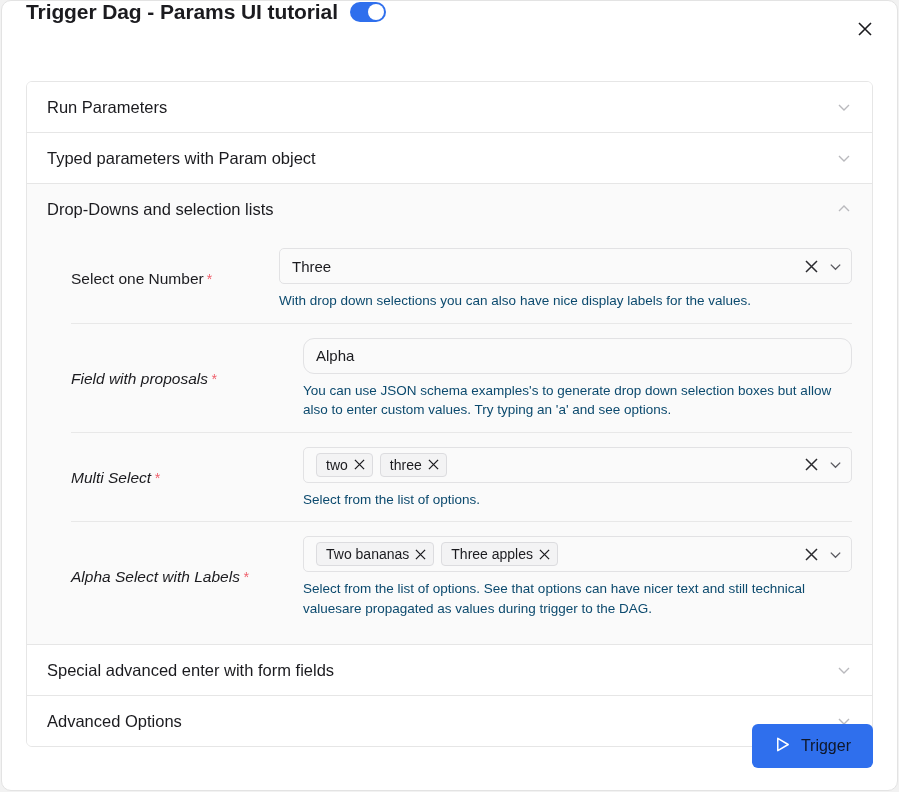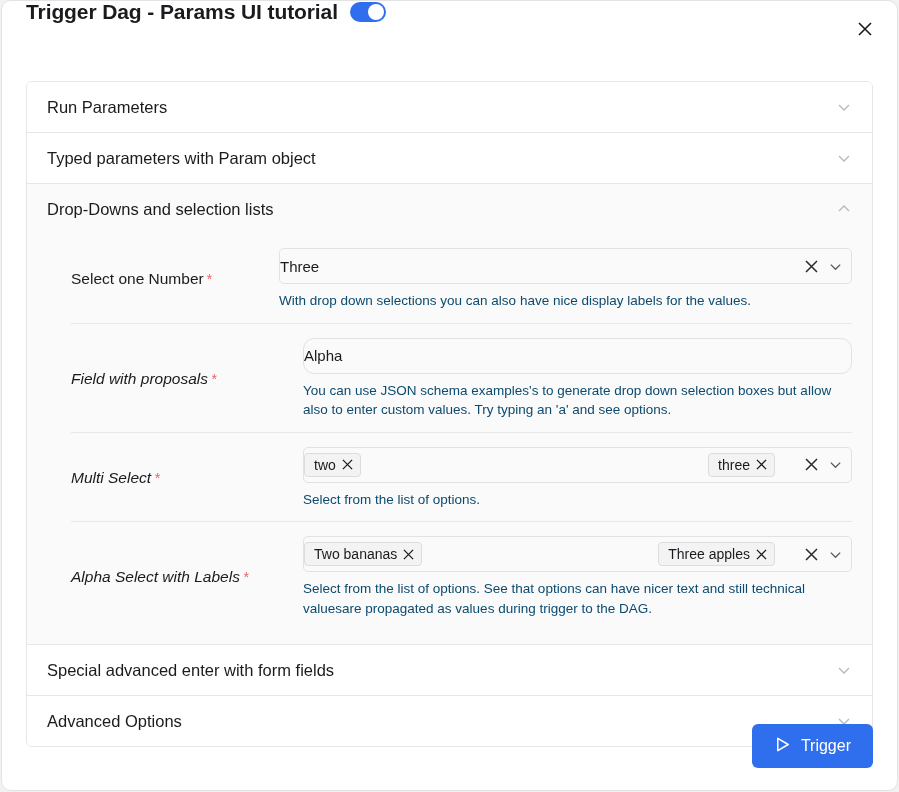--- a/index.html
+++ b/index.html
@@ -143,37 +143,36 @@
   }
   .field-control { flex: 1 1 auto; min-width: 0; }
 
   .input-box {
     background: #fafafa;
     border: 1px solid #e2e2e4;
     border-radius: 5px;
     min-height: 36px;
     display: flex;
     align-items: center;
-    padding: 0 8px 0 0;
-    gap: 24px;
+    padding: 0 8px 0 12px;
+    gap: 14px;
     font-size: 15px;
     color: #1b1b1f;
     cursor: text;
   }
   .input-box.plain { padding-right: 12px; border-radius: 11px; }
   .input-value { flex: 1 1 auto; }
 
   .chips {
     display: flex;
     align-items: center;
     gap: 7px;
     flex-wrap: wrap;
     flex: 1 1 auto;
     padding: 4px 0;
-    justify-content: space-between;
   }
   .chip {
     display: inline-flex;
     align-items: center;
     gap: 6px;
     background: #f3f3f4;
     border: 1px solid #dcdcdf;
     border-radius: 4px;
     padding: 2px 7px 2px 9px;
     font-size: 14px;
@@ -205,21 +204,21 @@
   .footer {
     position: absolute;
     right: 24px;
     bottom: 22px;
   }
   .trigger-btn {
     display: inline-flex;
     align-items: center;
     gap: 10px;
     background: #2f6fed;
-    color: #ffffff;
+    color: #0f172a;
     border: none;
     border-radius: 6px;
     height: 44px;
     padding: 0 22px;
     font-size: 16px;
     font-family: "Liberation Sans", sans-serif;
     cursor: pointer;
   }
 </style>
 </head>

